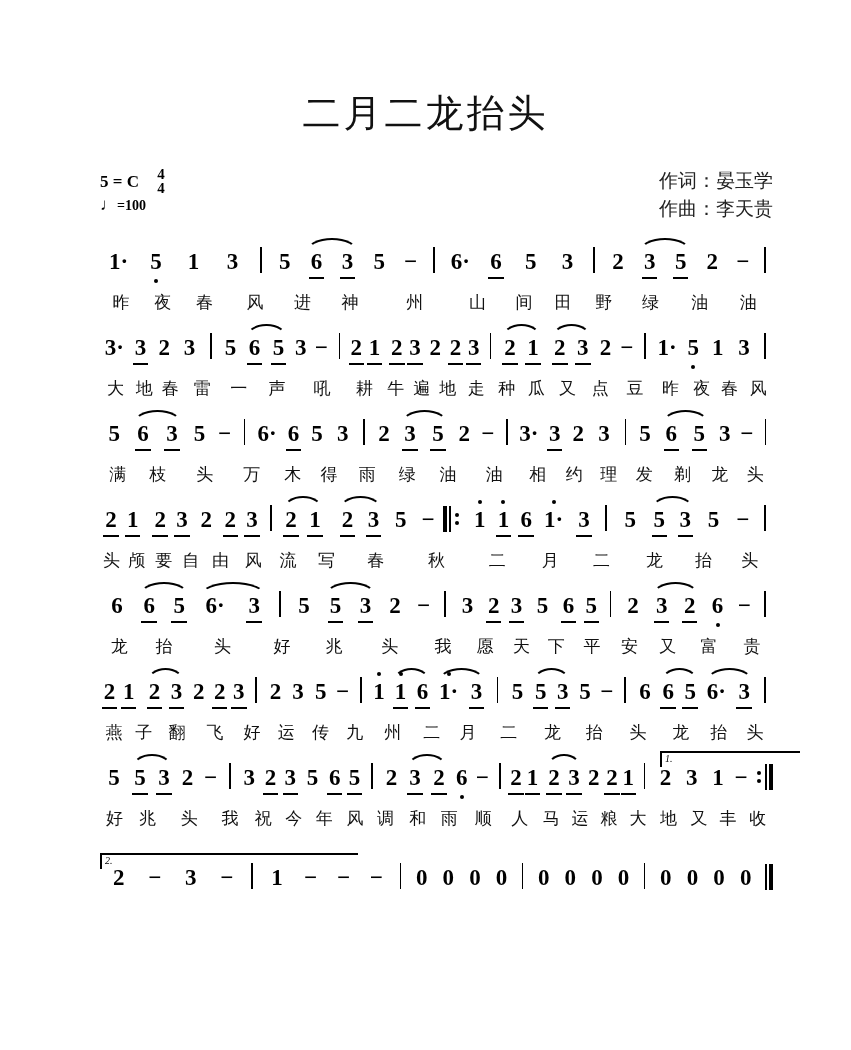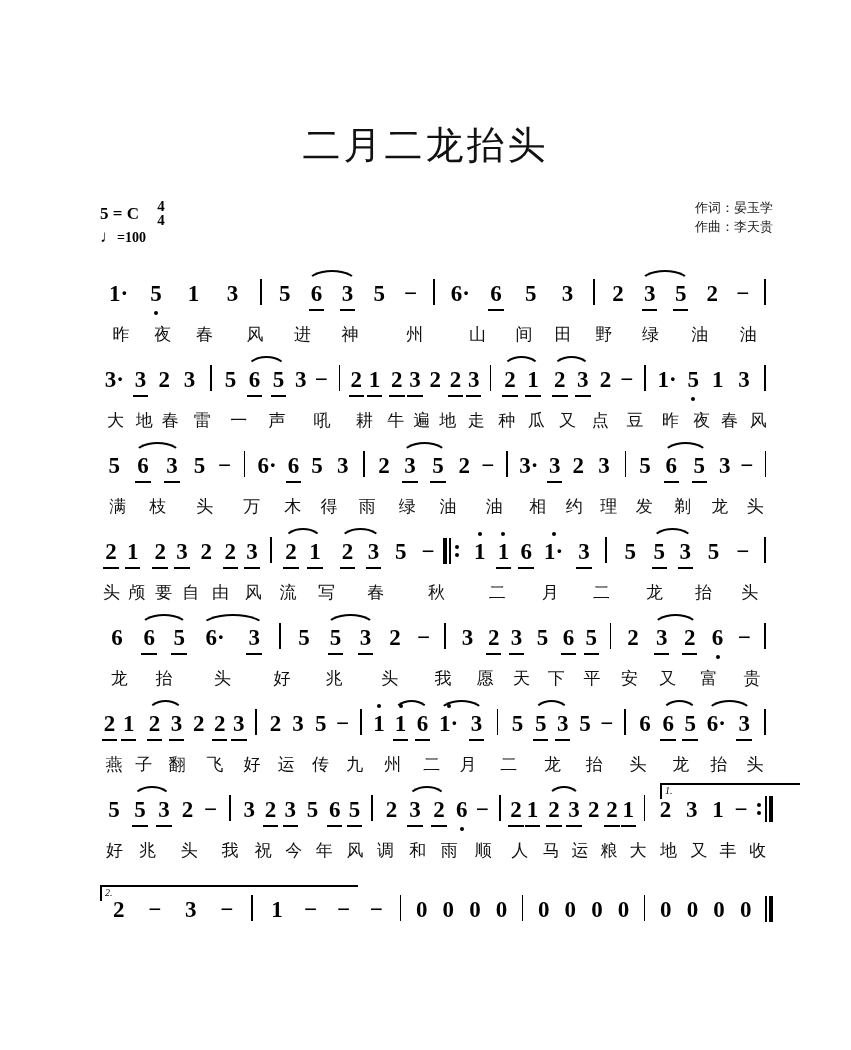--- a/index.html
+++ b/index.html
@@ -13,21 +13,21 @@
   .sheet { position: relative; width: 851px; height: 1050px; overflow: hidden; }
 
   
   .title {
     text-align: center;
     font-family: "Liberation Serif", serif;
     font-size: 38px;
     letter-spacing: 3px;
     font-weight: 400;
     margin: 0;
-    padding-top: 120px;
+    padding-top: 88px;
     color: #111;
   }
   .header-row {
     position: relative;
     margin-top: 28px;
     height: 60px;
     padding: 0 78px 0 100px;
   }
   .keysig {
     position: absolute; left: 100px; top: 0;
@@ -47,21 +47,21 @@
   .timesig .den { display: block; }
   .tempo {
     position: absolute; left: 100px; top: 28px;
     font-size: 14px; font-weight: bold;
     white-space: nowrap;
   }
   .tempo .qnote { font-size: 17px; letter-spacing: 0; }
   .credits {
     position: absolute; right: 78px; top: 0;
     text-align: right;
-    font-size: 13px;
+    font-size: 19px;
     line-height: 1.45;
     color: #222;
   }
 
   
   .score { padding: 10px 78px 0 100px; }
   .system { margin-bottom: 2px; }
 
   .noterow {
     display: flex;

